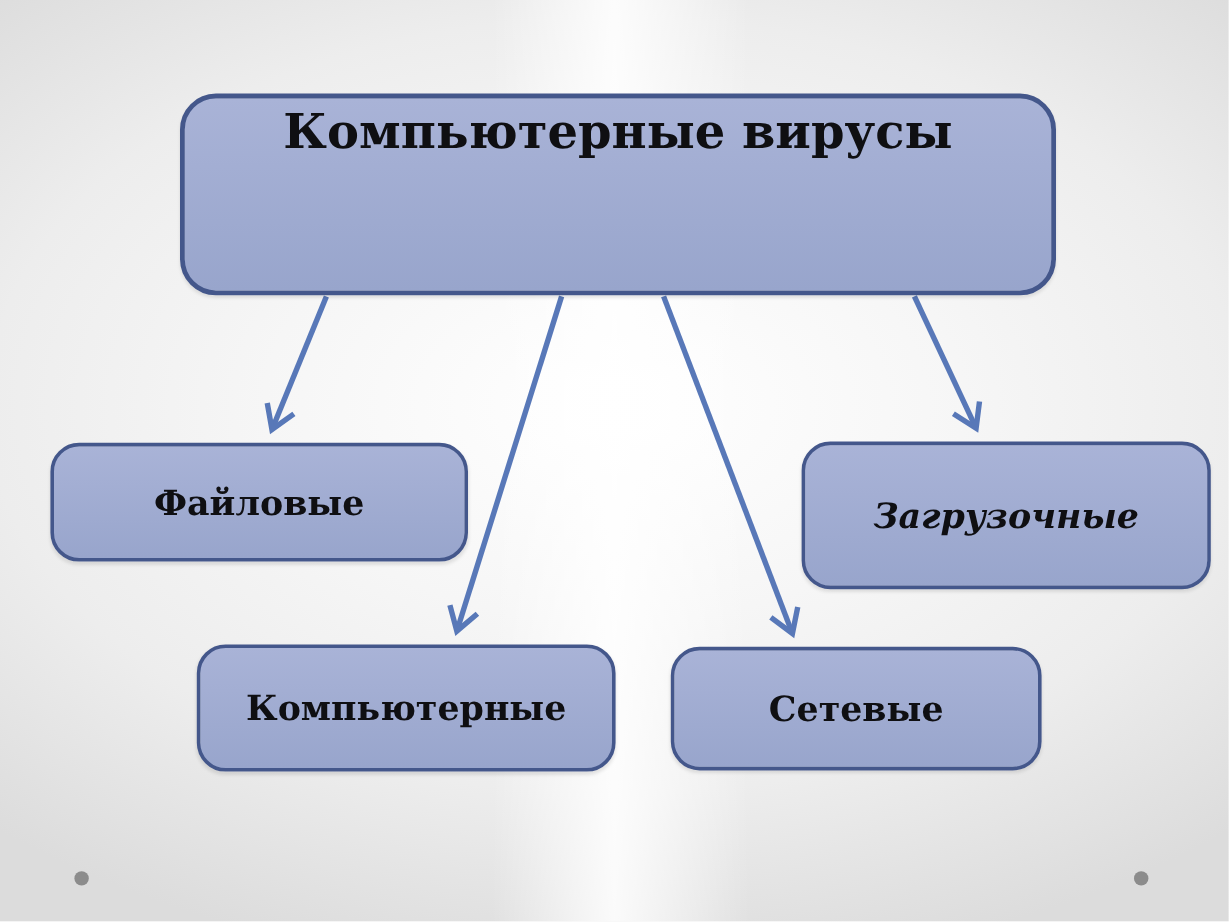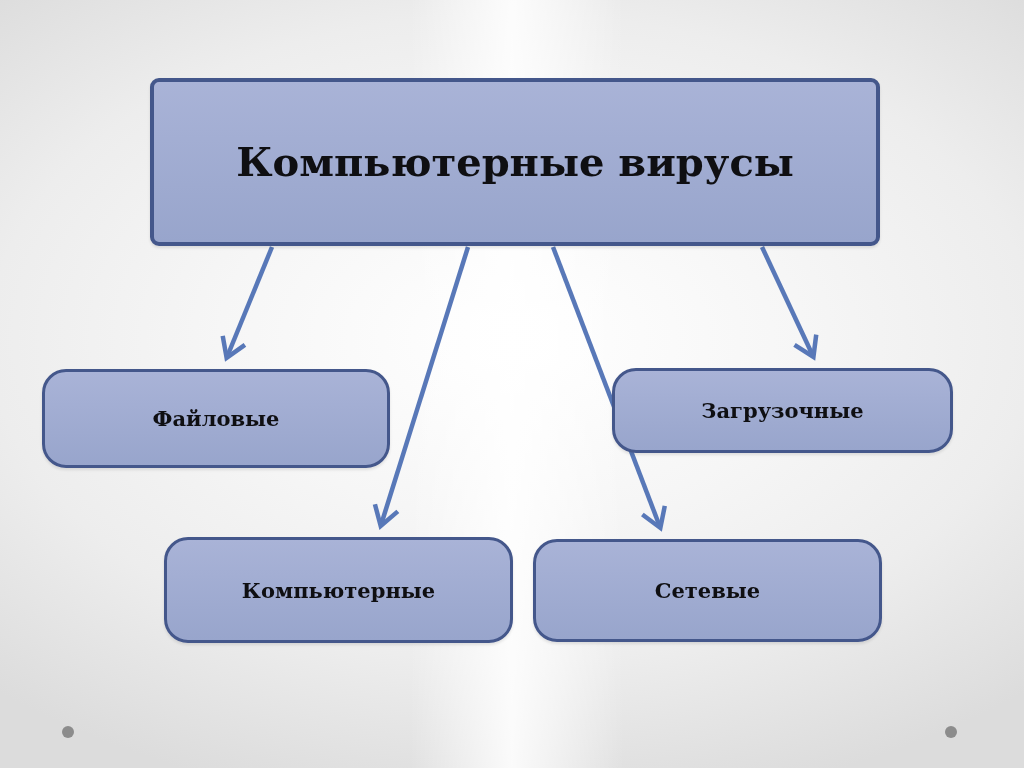--- a/index.html
+++ b/index.html
@@ -42,33 +42,34 @@
     background: linear-gradient(180deg, var(--node-fill, #a9b3d7) 0%, var(--node-fill-dark, #98a5cc) 100%);
     border: 3px solid var(--node-border, #44578b);
     color: var(--text, #0f0f12);
     font-weight: bold;
     box-shadow: 0 2px 3px rgba(0,0,0,0.10);
     z-index: 2;
   }
   .node-root {
     left: 150px; top: 78px;
     width: 730px; height: 168px;
-    border-radius: 9px;
+    border-radius: 30px;
     border-width: 4px;
     font-size: 40px;
     line-height: 1.38;
+    justify-content: space-between;
   }
   .node-child {
     border-radius: 24px;
-    font-size: 21px;
+    font-size: 29px;
   }
   .node-file    { left: 42px;  top: 369px; width: 348px; height: 99px;  }
-  .node-boot    { left: 612px; top: 368px; width: 341px; height: 85px; }
+  .node-boot    { left: 668px; top: 368px; width: 341px; height: 123px; font-style: italic; }
   .node-macro   { left: 164px; top: 537px; width: 349px; height: 106px; }
-  .node-network { left: 533px; top: 539px; width: 349px; height: 103px; text-align: center; }
+  .node-network { left: 559px; top: 539px; width: 309px; height: 103px; text-align: center; }
   .arrows-layer {
     position: absolute;
     inset: 0;
     width: 1024px;
     height: 768px;
     z-index: 1;
   }
   .arrow-line {
     stroke: var(--arrow, #5878b8);
     stroke-width: 4.5;

